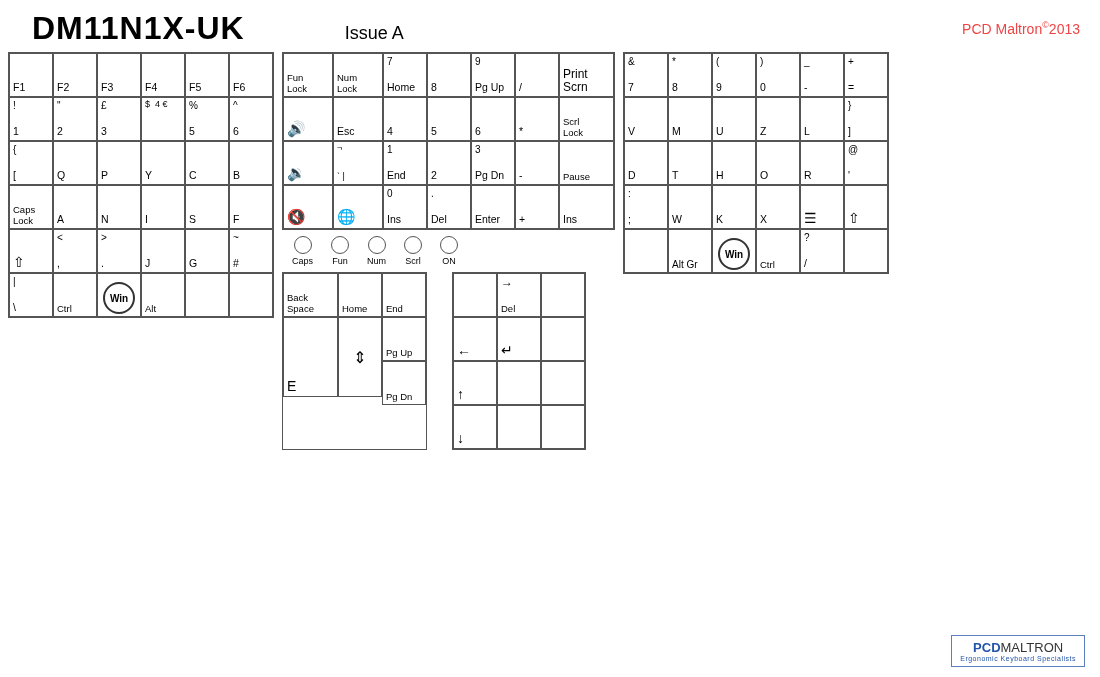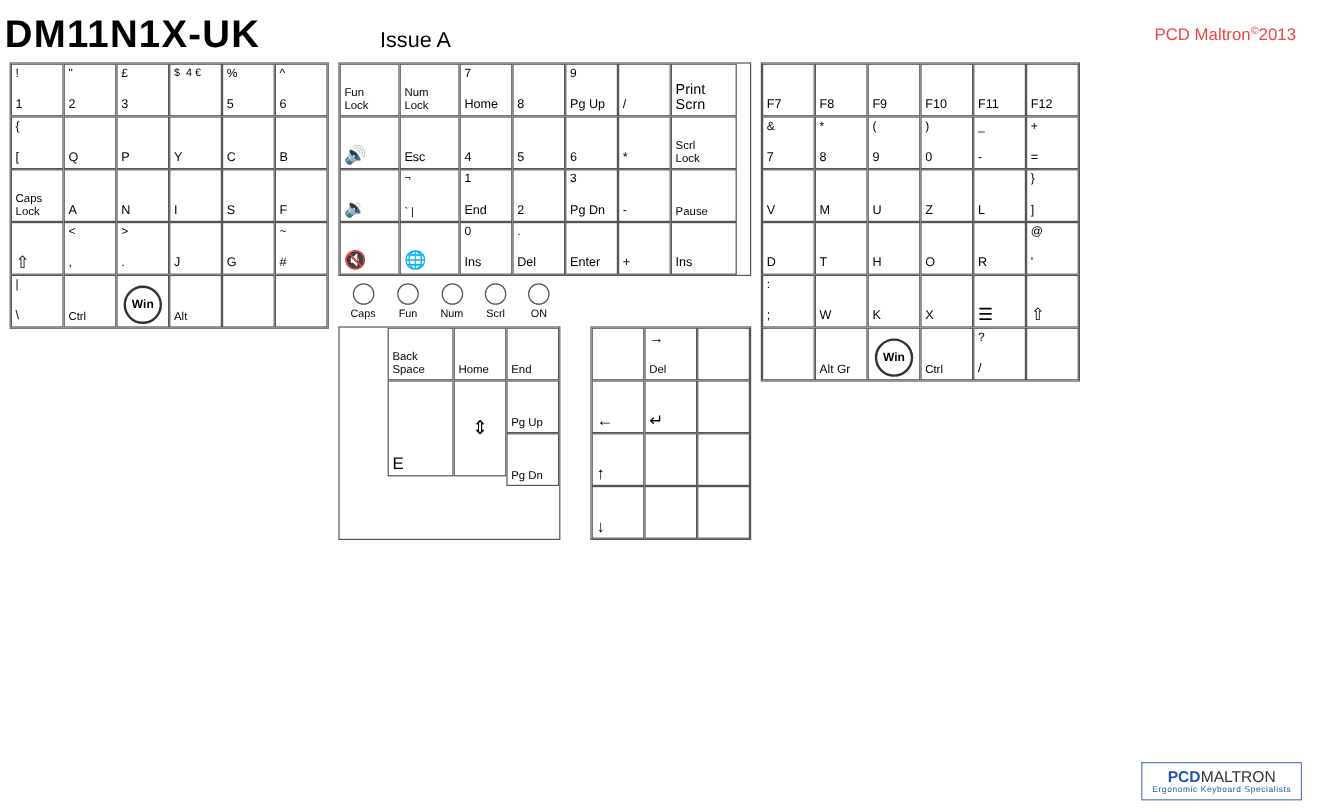--- a/index.html
+++ b/index.html
@@ -7,21 +7,21 @@
       background: #fff;
       font-family: Arial, Helvetica, sans-serif;
       width: 1100px;
       height: 677px;
       overflow: hidden;
       position: relative;
     }
     .header {
       display: flex;
       align-items: center;
-      padding: 10px 20px 5px 4px;
+      padding: 10px 20px 5px 32px;
       justify-content: space-between;
     }
     .header-title {
       font-size: 32px;
       font-weight: bold;
       letter-spacing: 1px;
     }
     .header-issue {
       font-size: 18px;
       margin-left: 40px;
@@ -113,20 +113,40 @@
   </div>
   <div class="header-right">
     <span>PCD Maltron</span><span style="font-size:9px;vertical-align:super;">©</span><span>2013</span>
   </div>
 </div>
 
 <div style="display:flex;flex-direction:row;gap:8px;padding:0 8px;align-items:flex-start;">
 
   <div class="section-wrapper">
 
+    <div class="key-row">
+      <div class="key-cell">
+          <span class="bot">F1</span>
+        </div>
+      <div class="key-cell">
+          <span class="bot">F2</span>
+        </div>
+      <div class="key-cell">
+          <span class="bot">F3</span>
+        </div>
+      <div class="key-cell">
+          <span class="bot">F4</span>
+        </div>
+      <div class="key-cell">
+          <span class="bot">F5</span>
+        </div>
+      <div class="key-cell">
+          <span class="bot">F6</span>
+        </div>
+    </div>
 
     <div class="key-row">
       <div class="key-cell">
           <span class="top">!</span>
           <span class="bot">1</span>
         </div>
       <div class="key-cell">
           <span class="top">"</span>
           <span class="bot">2</span>
         </div>
@@ -359,21 +379,21 @@
         <span style="font-size:9px;">Scrl</span>
       </div>
       <div class="indicator">
         <div class="indicator-circle"></div>
         <span style="font-size:9px;">ON</span>
       </div>
     </div>
 
     <div style="display:flex;flex-direction:row;gap:15px;margin-top:2px;">
       <div class="section-wrapper">
-        <div style="display:grid;grid-template-columns:55px 44px 44px;padding-left:40px;">
+        <div style="display:grid;grid-template-columns:55px 44px 44px;">
           <div class="key-cell wide55" style="height:44px;grid-column:1;grid-row:1;">
               <span class="bot" style="font-size:9.5px;">Back<br>Space</span>
             </div>
           <div class="key-cell" style="height:44px;grid-column:2;grid-row:1;">
               <span class="bot" style="font-size:9.5px;">Home</span>
             </div>
           <div class="key-cell" style="height:44px;grid-column:3;grid-row:1;">
               <span class="bot" style="font-size:9.5px;">End</span>
             </div>
 
@@ -424,40 +444,20 @@
             <div class="key-cell" style="border:1px solid #555;"></div>
             <div class="key-cell" style="border:1px solid #555;"></div>
           </div>
         </div>
       </div>
     </div>
   </div>
 
   <div class="section-wrapper">
 
-    <div class="key-row">
-      <div class="key-cell">
-          <span class="bot">F7</span>
-        </div>
-      <div class="key-cell">
-          <span class="bot">F8</span>
-        </div>
-      <div class="key-cell">
-          <span class="bot">F9</span>
-        </div>
-      <div class="key-cell">
-          <span class="bot">F10</span>
-        </div>
-      <div class="key-cell">
-          <span class="bot">F11</span>
-        </div>
-      <div class="key-cell">
-          <span class="bot">F12</span>
-        </div>
-    </div>
 
     <div class="key-row">
       <div class="key-cell">
           <span class="top">&amp;</span>
           <span class="bot">7</span>
         </div>
       <div class="key-cell">
           <span class="top">*</span>
           <span class="bot">8</span>
         </div>

